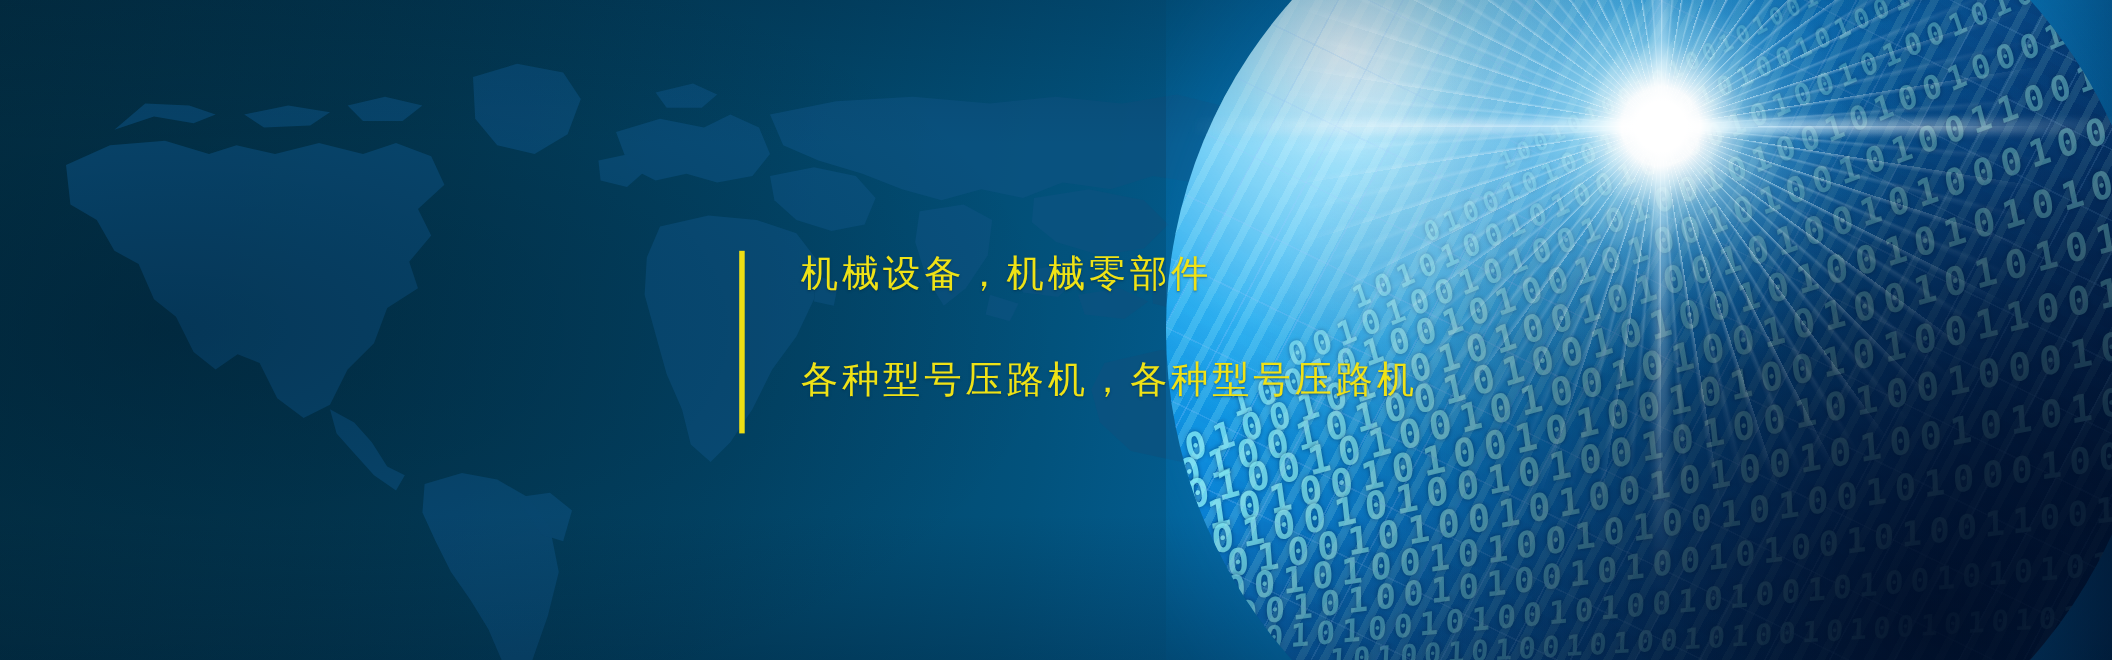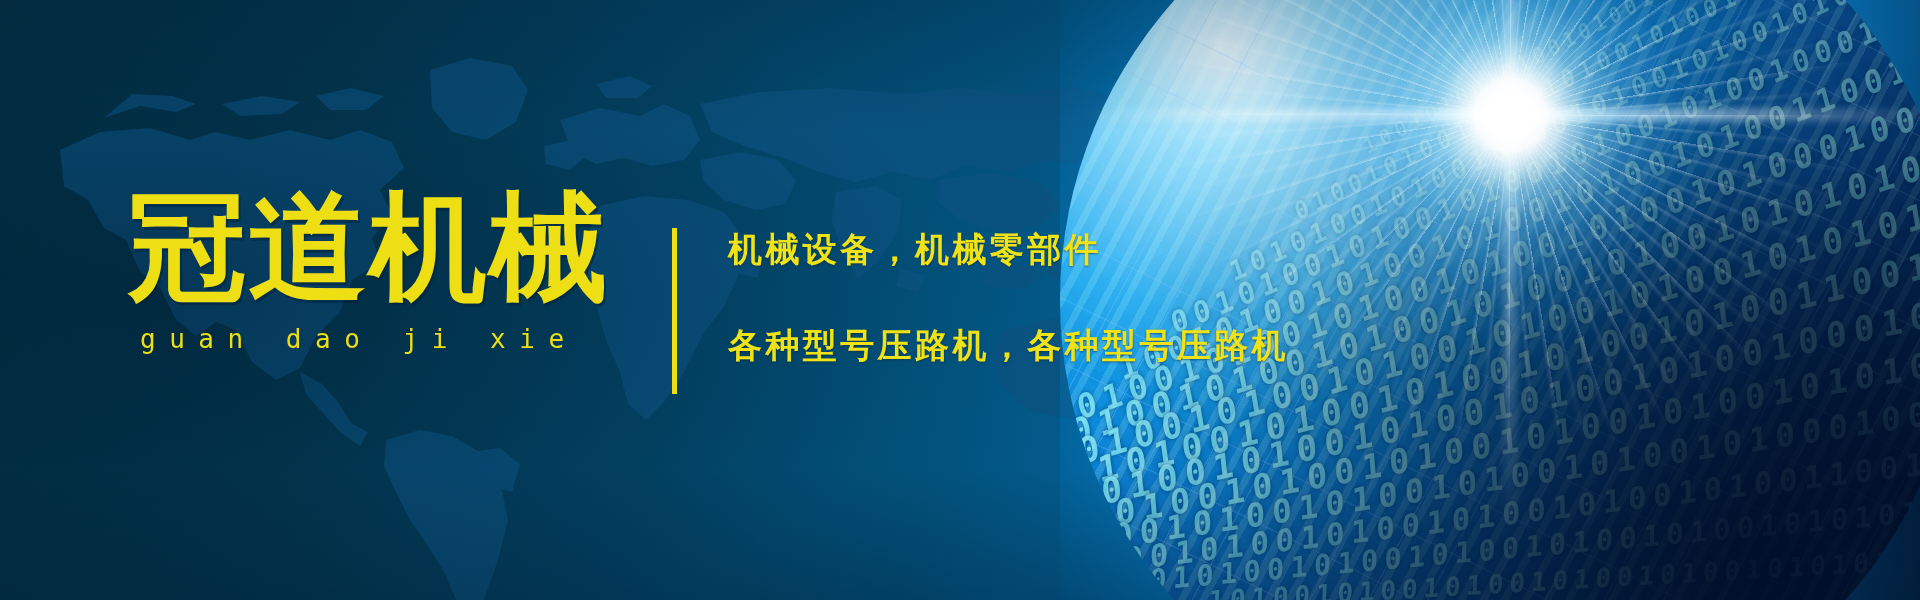--- a/index.html
+++ b/index.html
@@ -179,21 +179,21 @@
 
   .taglines{
     position:absolute;
     left:728px; top:232px;
   }
   .tagline{
     color:#efe216;
     font-size:34px;
     line-height:1;
     letter-spacing:.10em;
-    font-weight:700;
+    font-weight:400;
     white-space:nowrap;
     font-family:"DejaVu Sans","Liberation Sans",sans-serif;
     text-shadow:0 1px 2px rgba(0,35,60,.55);
   }
   .tagline + .tagline{ margin-top:62px; }
 </style>
 </head>
 <body>
 
 <div id="banner">
@@ -284,24 +284,20 @@
 
   <div class="flare">
     <div class="rays"></div>
     <div class="streak"></div>
     <div class="streak v"></div>
     <div class="core"></div>
   </div>
 
   <div class="content">
 
-    <div class="logo-block">
-      <div class="logo-cn">冠道机械</div>
-      <div class="logo-py">guan dao ji xie</div>
-    </div>
 
     <div class="divider"></div>
 
     <div class="taglines">
       <div class="tagline">机械设备，机械零部件</div>
       <div class="tagline">各种型号压路机，各种型号压路机</div>
     </div>
 
   </div>
 </div>

